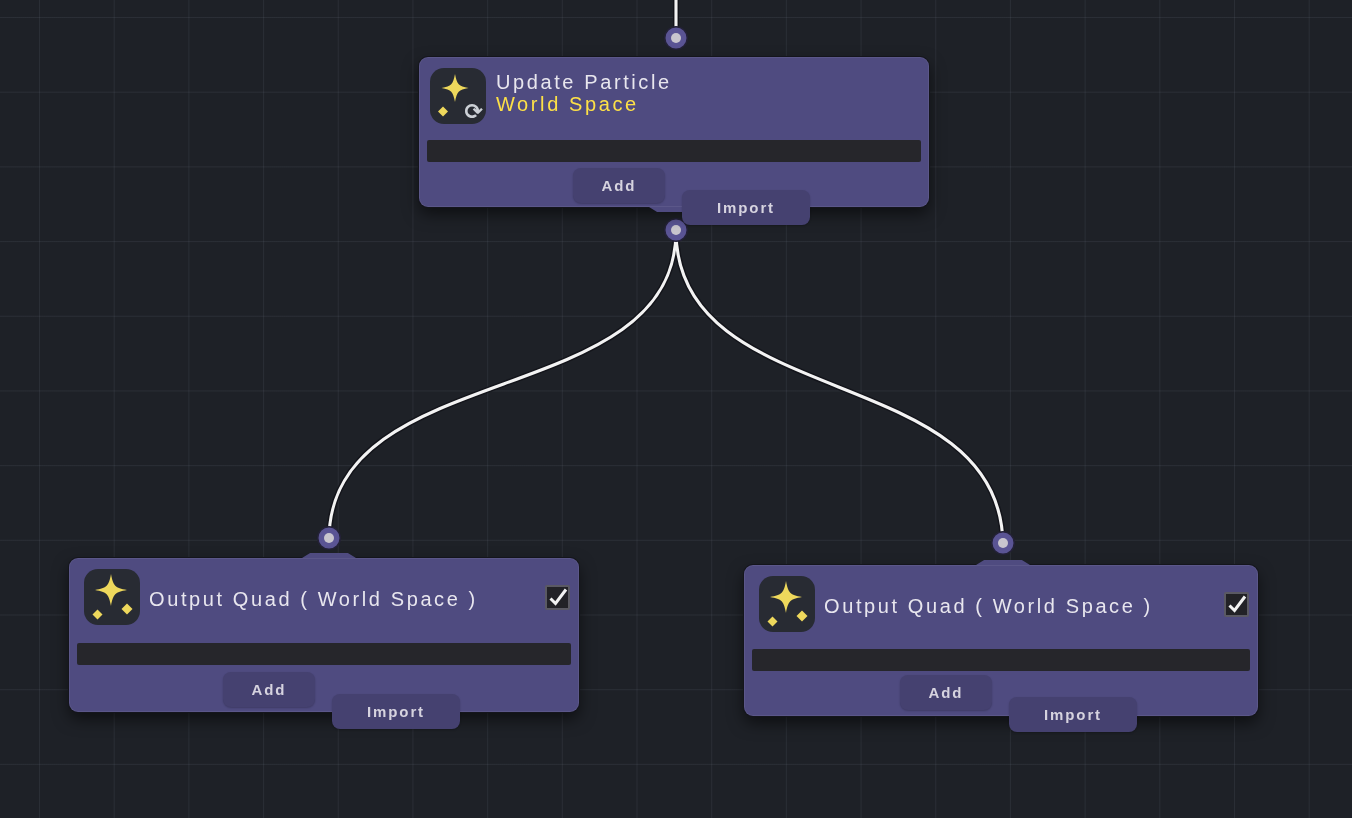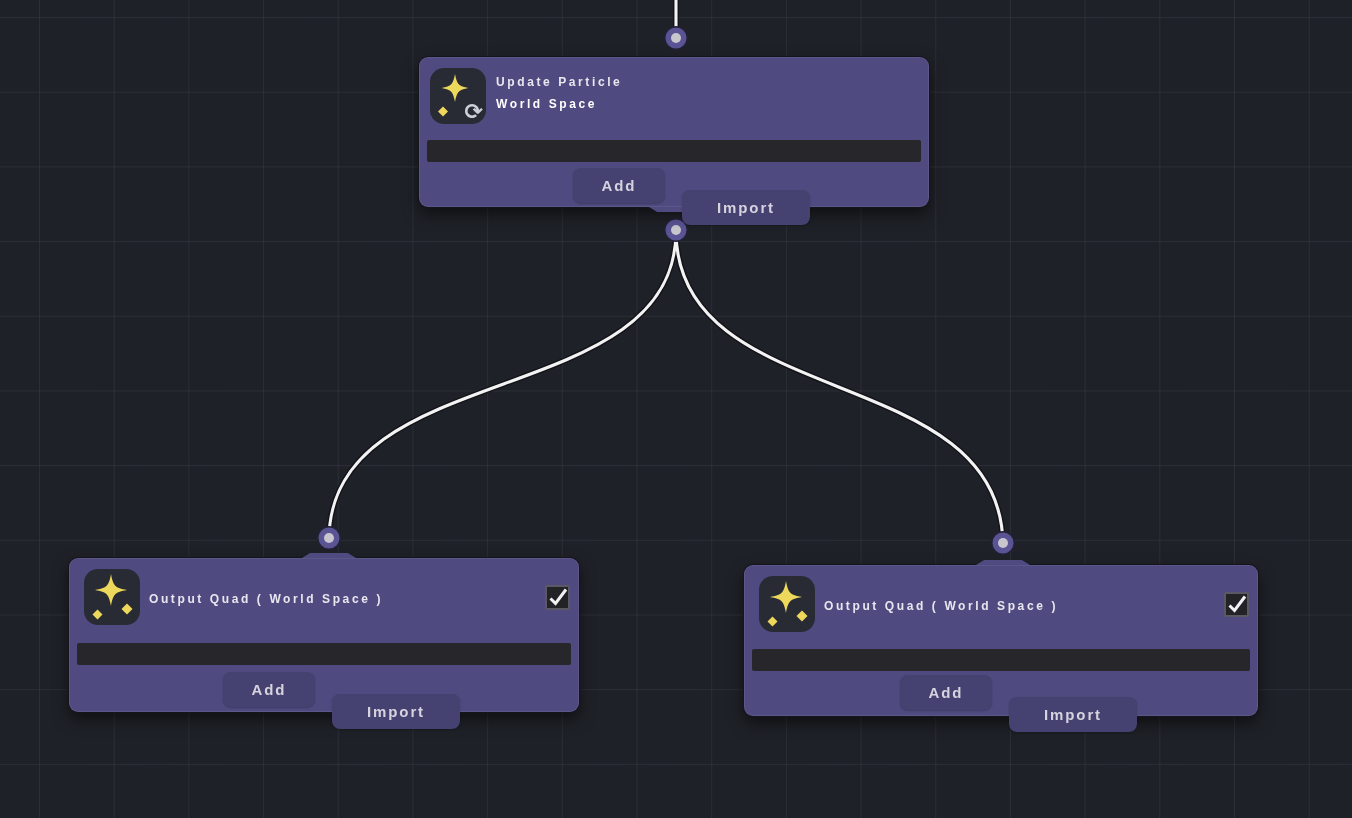--- a/index.html
+++ b/index.html
@@ -37,25 +37,25 @@
 
   .tile{position:absolute;width:56px;height:56px;background:#282b33;border-radius:14px;}
   .n1 .tile{left:11px;top:11px;}
   .n2 .tile{left:15px;top:11px;}
   .n3 .tile{left:15px;top:11px;}
   .tile svg{position:absolute;left:0;top:0;}
   .badge-glyph{position:absolute;right:3px;bottom:1px;font-size:22px;font-weight:700;
                color:#ccd0d6;font-family:"DejaVu Sans",sans-serif;line-height:1;}
 
   .title,.subtitle,.title-line{
-    position:absolute;font-size:12px;font-weight:700;letter-spacing:2.6px;
+    position:absolute;font-size:20px;font-weight:400;letter-spacing:2.6px;
     color:#e8e6ee;white-space:nowrap;line-height:22px;
   }
   .n1 .title{left:77px;top:14px;}
-  .n1 .subtitle{left:77px;top:36px;color:#ffffff;}
+  .n1 .subtitle{left:77px;top:36px;color:#fde047;}
   .n2 .title-line{left:80px;top:30px;}
   .n3 .title-line{left:80px;top:30px;}
 
   .strip{position:absolute;left:8px;right:8px;height:22px;background:#26262b;border-radius:2px;}
   .n1 .strip{top:83px;}
   .n2 .strip{top:85px;}
   .n3 .strip{top:84px;}
 
   .btnrow{position:absolute;left:0;right:0;display:flex;justify-content:center;gap:17px;padding-left:35px;}
   .n1 .btnrow{top:111px;}

